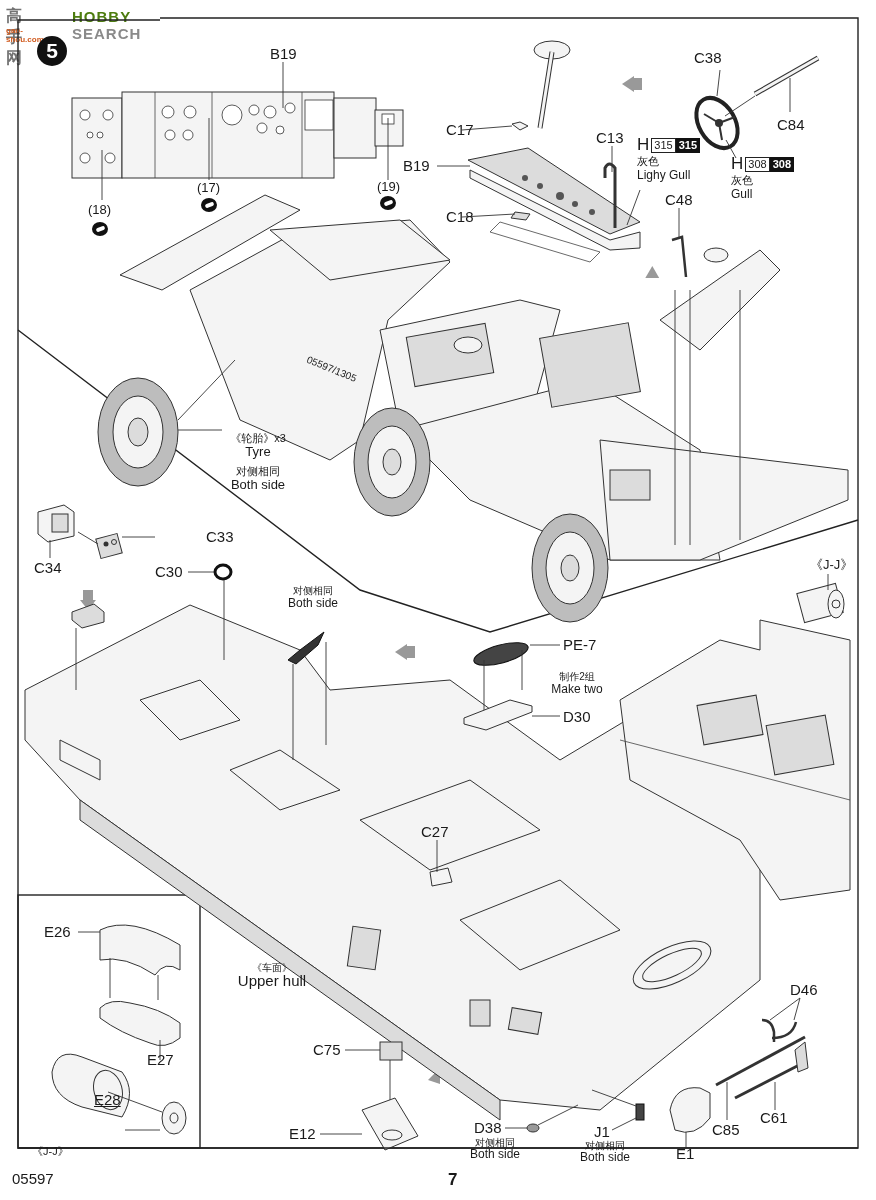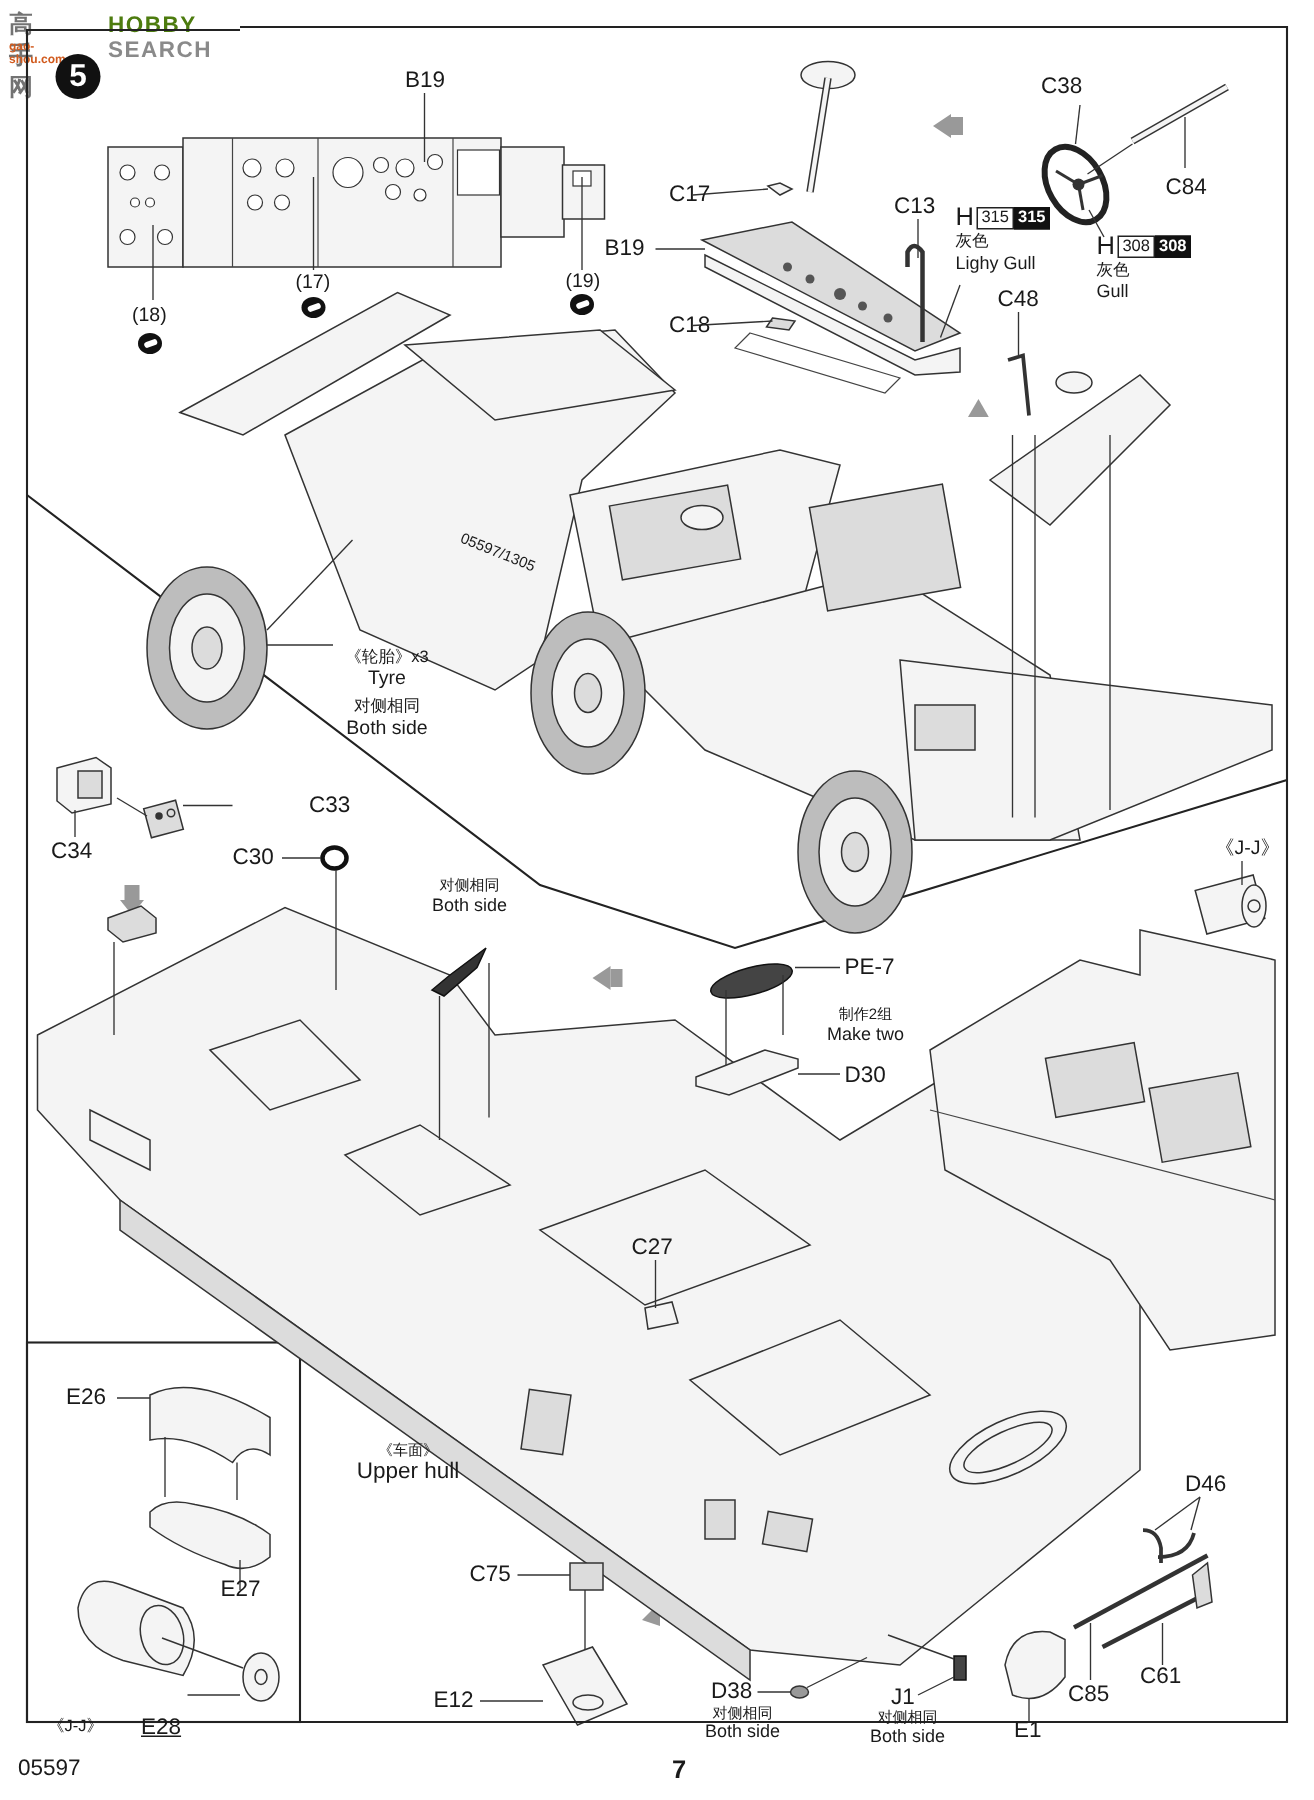--- a/index.html
+++ b/index.html
@@ -362,21 +362,21 @@
 <span class="lbl" style="left:563px;top:709px;">D30</span>
 <span class="lbl" style="left:810px;top:557px;font-size:13px;">《J-J》</span>
 <span class="lbl" style="left:421px;top:824px;">C27</span>
 <div class="abs" style="left:232px;top:962px;width:80px;text-align:center;">
   <div style="font-size:10px;line-height:12px;">《车面》</div>
   <div style="font-size:15px;line-height:14px;">Upper hull</div>
 </div>
 
 <span class="lbl" style="left:44px;top:924px;">E26</span>
 <span class="lbl" style="left:147px;top:1052px;">E27</span>
-<span class="lbl" style="left:94px;top:1144px;text-decoration:underline;">E28</span>
+<span class="lbl" style="left:94px;top:1092px;text-decoration:underline;">E28</span>
 <span class="lbl" style="left:32px;top:1143px;font-size:11px;">《J-J》</span>
 
 <span class="lbl" style="left:313px;top:1042px;">C75</span>
 <span class="lbl" style="left:289px;top:1126px;">E12</span>
 <span class="lbl" style="left:474px;top:1120px;">D38</span>
 <div class="abs" style="left:462px;top:1137px;width:66px;text-align:center;">
   <div style="font-size:10px;line-height:11px;">对侧相同</div>
   <div style="font-size:12px;line-height:13px;">Both side</div>
 </div>
 <span class="lbl" style="left:594px;top:1124px;">J1</span>

